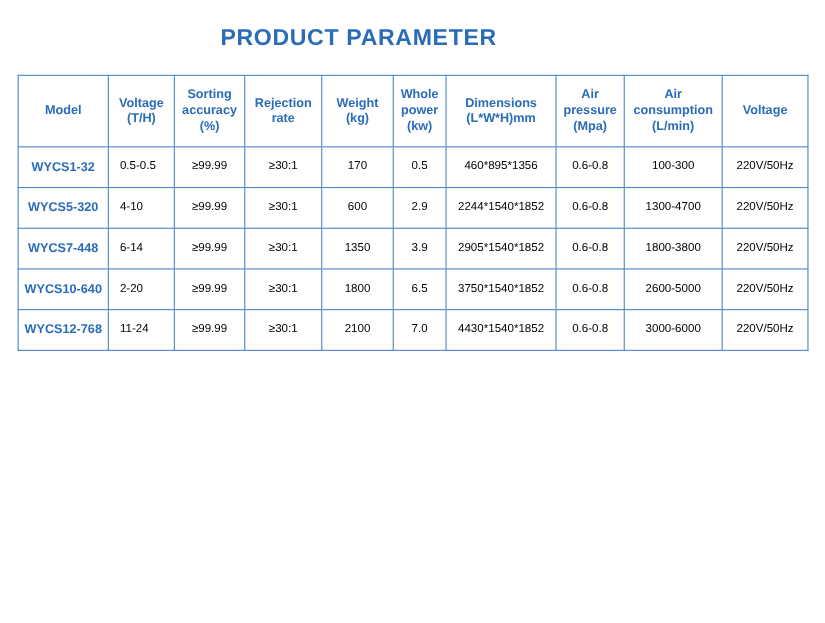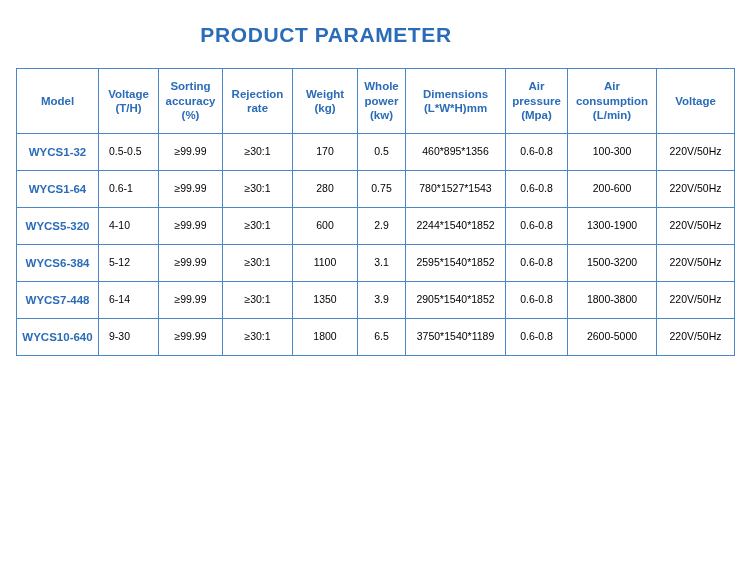--- a/index.html
+++ b/index.html
@@ -151,76 +151,64 @@
           <td>≥99.99</td>
           <td>≥30:1</td>
           <td>170</td>
           <td>0.5</td>
           <td>460*895*1356</td>
           <td>0.6-0.8</td>
           <td>100-300</td>
           <td>220V/50Hz</td>
         </tr>
         <tr>
-          <td class="model-cell">WYCS1-64</td>
-          <td class="left-pad">0.6-1</td>
-          <td>≥99.99</td>
-          <td>≥30:1</td>
-          <td>280</td>
-          <td>0.75</td>
-          <td>780*1527*1543</td>
-          <td>0.6-0.8</td>
-          <td>200-600</td>
-          <td>220V/50Hz</td>
-        </tr>
-        <tr>
           <td class="model-cell">WYCS5-320</td>
           <td class="left-pad">4-10</td>
           <td>≥99.99</td>
           <td>≥30:1</td>
           <td>600</td>
           <td>2.9</td>
           <td>2244*1540*1852</td>
           <td>0.6-0.8</td>
-          <td>1300-1900</td>
-          <td>220V/50Hz</td>
-        </tr>
-        <tr>
-          <td class="model-cell">WYCS6-384</td>
-          <td class="left-pad">5-12</td>
-          <td>≥99.99</td>
-          <td>≥30:1</td>
-          <td>1100</td>
-          <td>3.1</td>
-          <td>2595*1540*1852</td>
-          <td>0.6-0.8</td>
-          <td>1500-3200</td>
+          <td>1300-4700</td>
           <td>220V/50Hz</td>
         </tr>
         <tr>
           <td class="model-cell">WYCS7-448</td>
           <td class="left-pad">6-14</td>
           <td>≥99.99</td>
           <td>≥30:1</td>
           <td>1350</td>
           <td>3.9</td>
           <td>2905*1540*1852</td>
           <td>0.6-0.8</td>
           <td>1800-3800</td>
           <td>220V/50Hz</td>
         </tr>
         <tr>
           <td class="model-cell">WYCS10-640</td>
-          <td class="left-pad">9-30</td>
+          <td class="left-pad">2-20</td>
           <td>≥99.99</td>
           <td>≥30:1</td>
           <td>1800</td>
           <td>6.5</td>
-          <td>3750*1540*1189</td>
+          <td>3750*1540*1852</td>
           <td>0.6-0.8</td>
           <td>2600-5000</td>
+          <td>220V/50Hz</td>
+        </tr>
+        <tr>
+          <td class="model-cell">WYCS12-768</td>
+          <td class="left-pad">11-24</td>
+          <td>≥99.99</td>
+          <td>≥30:1</td>
+          <td>2100</td>
+          <td>7.0</td>
+          <td>4430*1540*1852</td>
+          <td>0.6-0.8</td>
+          <td>3000-6000</td>
           <td>220V/50Hz</td>
         </tr>
       </tbody>
     </table>
   </div>
 
 </div>
 
 </body></html>

